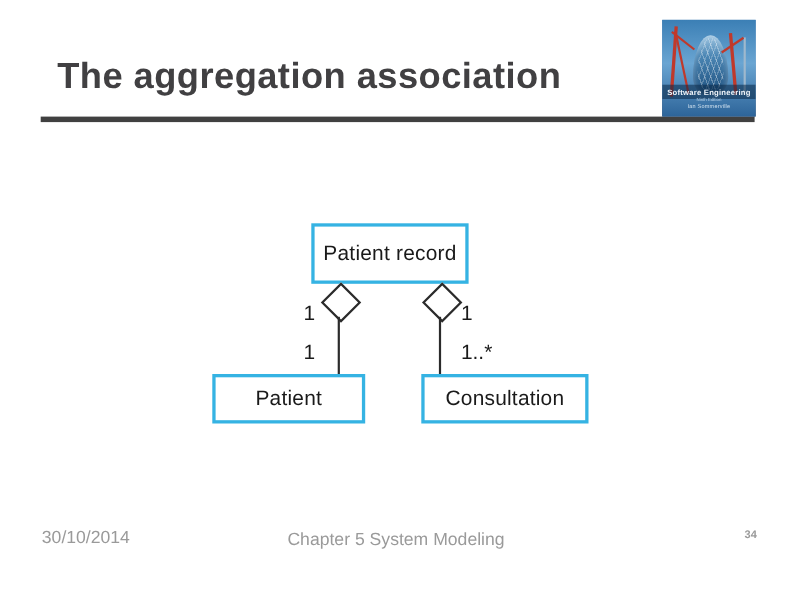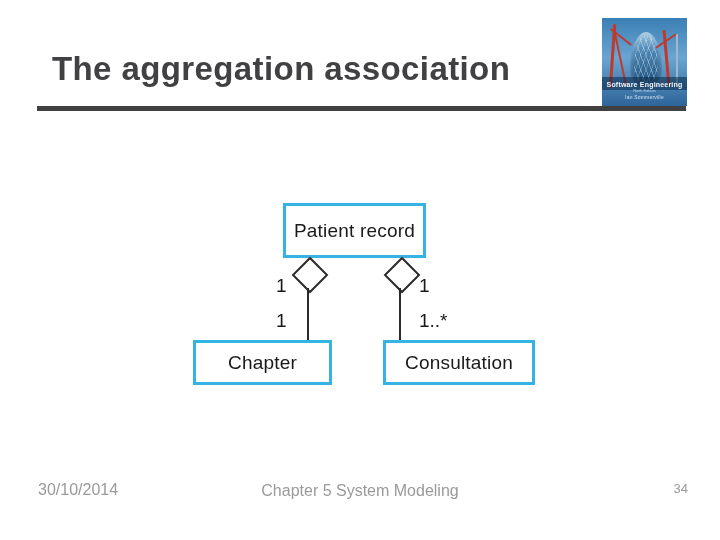--- a/index.html
+++ b/index.html
@@ -188,22 +188,23 @@
     right: 0;
     top: 482px;
     text-align: center;
     font-size: 16px;
     color: #9a9a9a;
   }
   .footer-page {
     position: absolute;
     right: 32px;
     top: 481px;
-    font-size: 13px;
+    font-size: 10px;
     color: #9a9a9a;
+    font-weight: bold;
   }
 </style>
 </head>
 <body>
 
 <div class="slide-title">The aggregation association</div>
 
 <div class="title-rule"></div>
 
 <div class="logo">
@@ -229,20 +230,20 @@
   <div class="diamond" id="diamond-right"></div>
 
   <div class="connector" id="connector-left"></div>
   <div class="connector" id="connector-right"></div>
 
   <div class="multiplicity" id="mult-patient-top">1</div>
   <div class="multiplicity" id="mult-patient-bottom">1</div>
   <div class="multiplicity" id="mult-consultation-top">1</div>
   <div class="multiplicity" id="mult-consultation-bottom">1..*</div>
 
-  <div class="uml-box" id="box-patient">Chapter</div>
+  <div class="uml-box" id="box-patient">Patient</div>
 
   <div class="uml-box" id="box-consultation">Consultation</div>
 </div>
 
 <div class="footer-date">30/10/2014</div>
 <div class="footer-center">Chapter 5 System Modeling</div>
 <div class="footer-page">34</div>
 
 </body></html>

